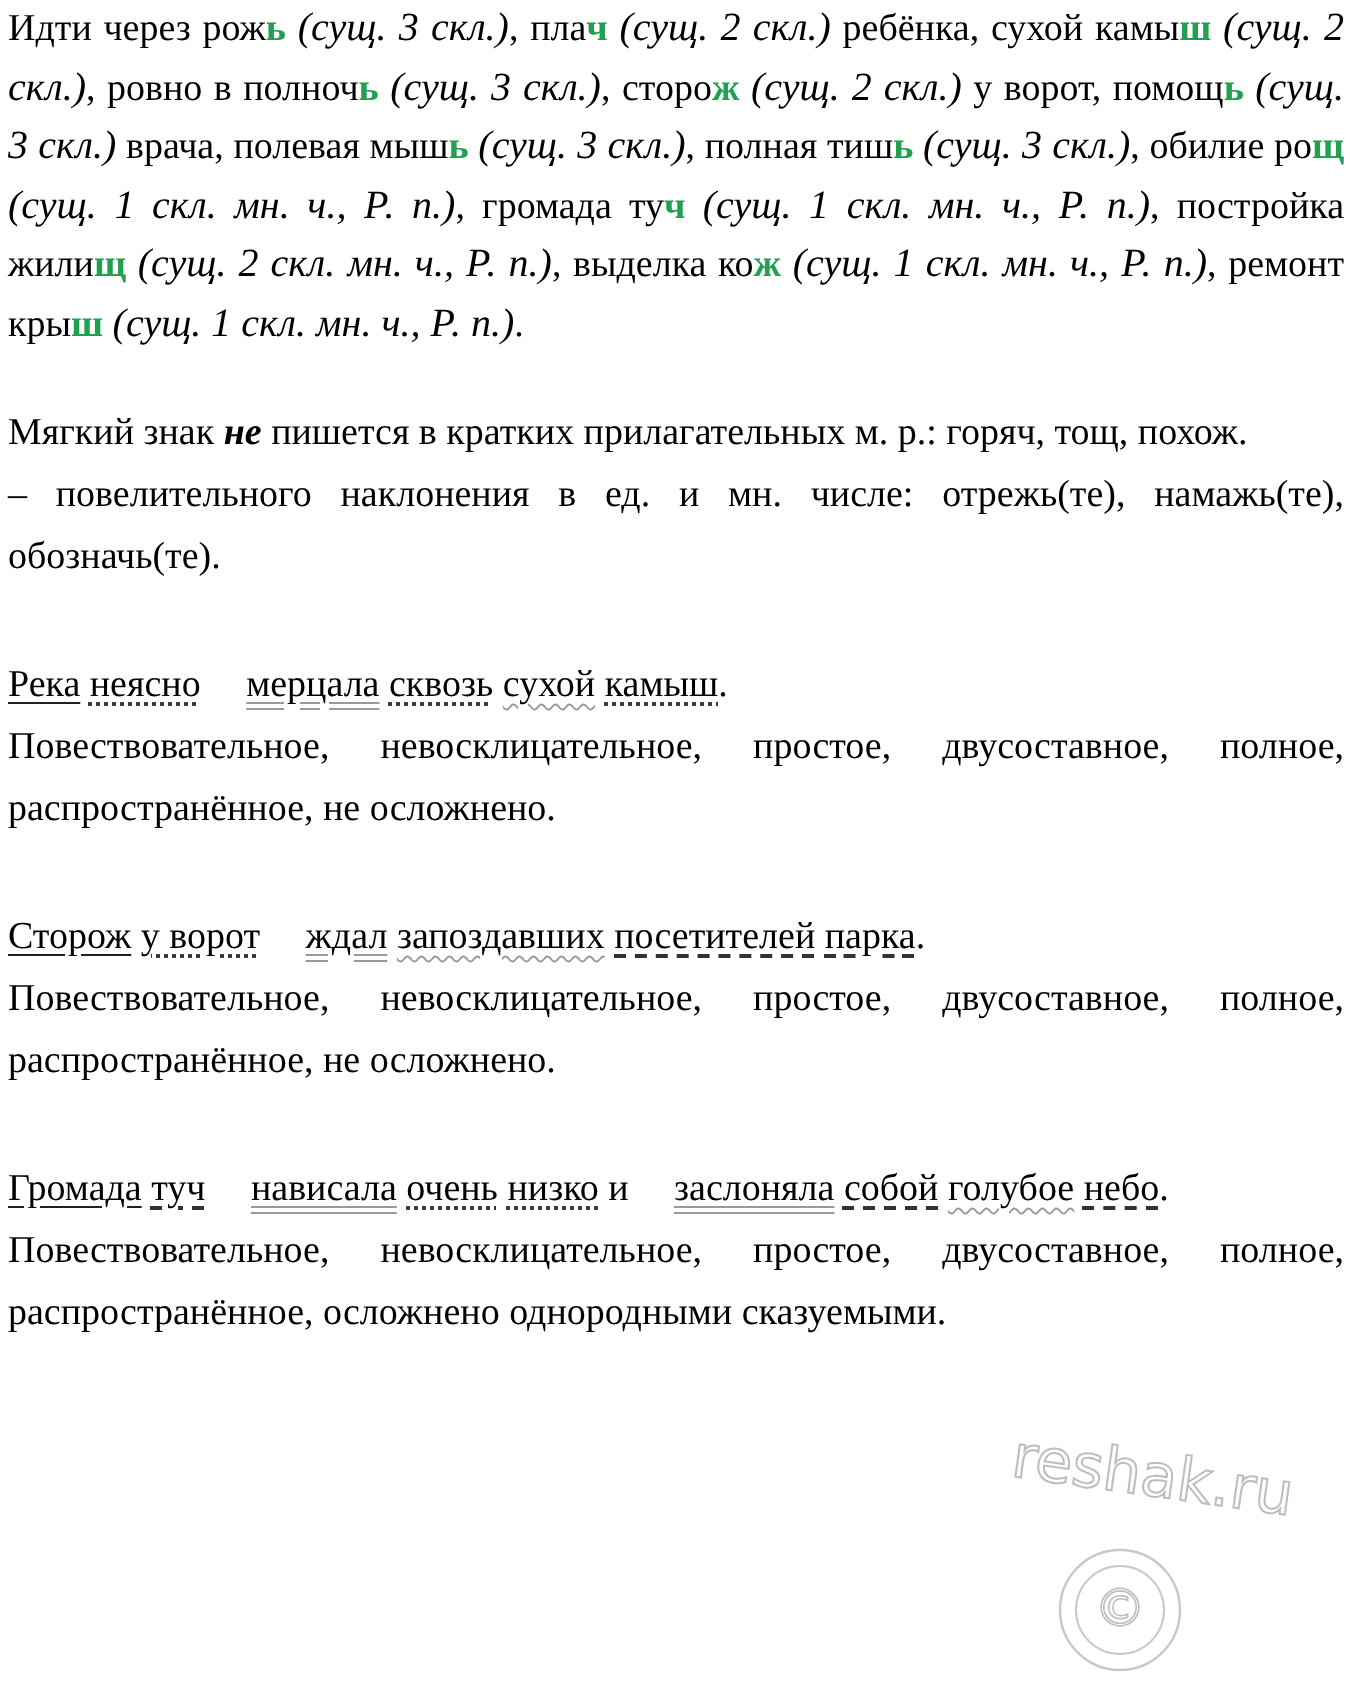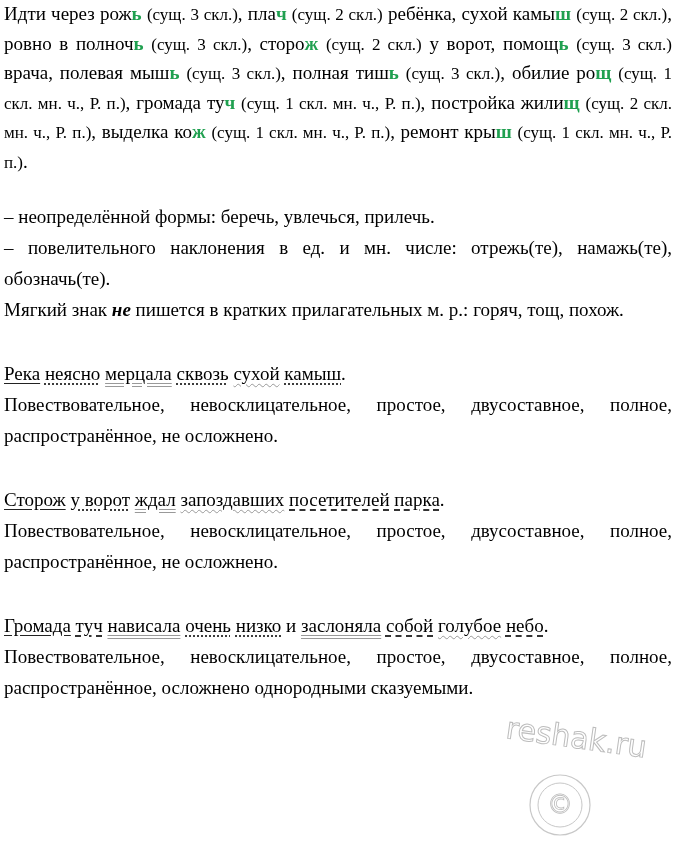--- a/index.html
+++ b/index.html
@@ -5,52 +5,51 @@
   html, body { margin: 0; padding: 0; background: #ffffff; }
   body {
     width: 675px; height: 851px; overflow: hidden; position: relative;
     font-family: "Liberation Serif", "DejaVu Serif", serif;
     color: #000;
   }
   .page { position: absolute; left: 4px; top: 0; width: 668px; }
   p { margin: 0; font-size: 19px; }
   .intro { line-height: 28.5px; text-align: justify; margin-top: 0px; }
   .intro .g { color: #20a050; font-weight: bold; }
-  .intro .n { font-size: 17px; }
+  .intro .n { font-style: italic; font-size: 20px; }
   .rule { line-height: 31px; text-align: justify; }
   .rule em.ne { font-weight: bold; font-style: italic; }
   .spacer-a { height: 24px; }
   .spacer-b { height: 34px; }
   .sent { line-height: 30px; }
   .desc { line-height: 31px; text-align: justify; text-align-last: left; font-family: Liberation Serif, serif; }
   
   .u-subj { text-decoration: underline solid #222; text-underline-offset: 3px; }
-  .u-pred { text-decoration: underline double #999; text-underline-offset: 3px; }
+  .u-pred { text-decoration: underline double #999; text-underline-offset: 3px; margin-left: 18px; }
   .u-adv  { text-decoration: underline dotted #333; text-underline-offset: 4px; }
   .u-obj  { text-decoration: underline dashed #333; text-underline-offset: 4px; }
   .u-attr { text-decoration: underline wavy #999; text-decoration-thickness: 1px; text-underline-offset: 3px; text-align: center; }
   .u-none { text-decoration: none; }
   .block { margin-top: 0; }
   .watermark {
     position: absolute; left: 505px; top: 700px; width: 175px; height: 150px;
     pointer-events: none;
   }
 </style>
 </head>
 <body>
 
 <div class="page">
 
   <p class="intro" id="intro"><span>Идти через рож</span><span class="g" style="color: rgb(32, 160, 80);">ь</span><span> </span><span class="n">(сущ. 3 скл.)</span><span>, пла</span><span class="g" style="color: rgb(32, 160, 80);">ч</span><span> </span><span class="n">(сущ. 2 скл.)</span><span> ребёнка, сухой камы</span><span class="g" style="color: rgb(32, 160, 80);">ш</span><span> </span><span class="n">(сущ. 2 скл.)</span><span>, ровно в полноч</span><span class="g" style="color: rgb(32, 160, 80);">ь</span><span> </span><span class="n">(сущ. 3 скл.)</span><span>, сторо</span><span class="g" style="color: rgb(32, 160, 80);">ж</span><span> </span><span class="n">(сущ. 2 скл.)</span><span> у ворот, помощ</span><span class="g" style="color: rgb(32, 160, 80);">ь</span><span> </span><span class="n">(сущ. 3 скл.)</span><span> врача, полевая мыш</span><span class="g" style="color: rgb(32, 160, 80);">ь</span><span> </span><span class="n">(сущ. 3 скл.)</span><span>, полная тиш</span><span class="g" style="color: rgb(32, 160, 80);">ь</span><span> </span><span class="n">(сущ. 3 скл.)</span><span>, обилие ро</span><span class="g" style="color: rgb(32, 160, 80);">щ</span><span> </span><span class="n">(сущ. 1 скл. мн. ч., Р. п.)</span><span>, громада ту</span><span class="g" style="color: rgb(32, 160, 80);">ч</span><span> </span><span class="n">(сущ. 1 скл. мн. ч., Р. п.)</span><span>, постройка жили</span><span class="g" style="color: rgb(32, 160, 80);">щ</span><span> </span><span class="n">(сущ. 2 скл. мн. ч., Р. п.)</span><span>, выделка ко</span><span class="g" style="color: rgb(32, 160, 80);">ж</span><span> </span><span class="n">(сущ. 1 скл. мн. ч., Р. п.)</span><span>, ремонт кры</span><span class="g" style="color: rgb(32, 160, 80);">ш</span><span> </span><span class="n">(сущ. 1 скл. мн. ч., Р. п.)</span><span>.</span></p>
 
   <div class="spacer-a"></div>
 
-  <p class="rule">– неопределённой формы: беречь, увлечься, прилечь.</p>
+  <p class="rule"><span>Мягкий знак </span><em class="ne">не</em><span> пишется в кратких прилагательных м. р.: горяч, тощ, похож.</span></p>
   <p class="rule">– повелительного наклонения в ед. и мн. числе: отрежь(те), намажь(те), обозначь(те).</p>
-  <p class="rule"><span>Мягкий знак </span><em class="ne">не</em><span> пишется в кратких прилагательных м. р.: горяч, тощ, похож.</span></p>
 
   <div class="spacer-b"></div>
 
   <div class="block">
     <p class="sent" id="sent0"><span class="u-subj">Река</span><span class="u-none"> </span><span class="u-adv">неясно</span><span class="u-none"> </span><span class="u-pred">мерцала</span><span class="u-none"> </span><span class="u-adv">сквозь</span><span class="u-none"> </span><span class="u-attr">сухой</span><span class="u-none"> </span><span class="u-adv">камыш</span><span class="u-none">.</span></p>
     <p class="desc">Повествовательное, невосклицательное, простое, двусоставное, полное, распространённое, не осложнено.</p>
   </div>
 
   <div class="spacer-b"></div>
 

